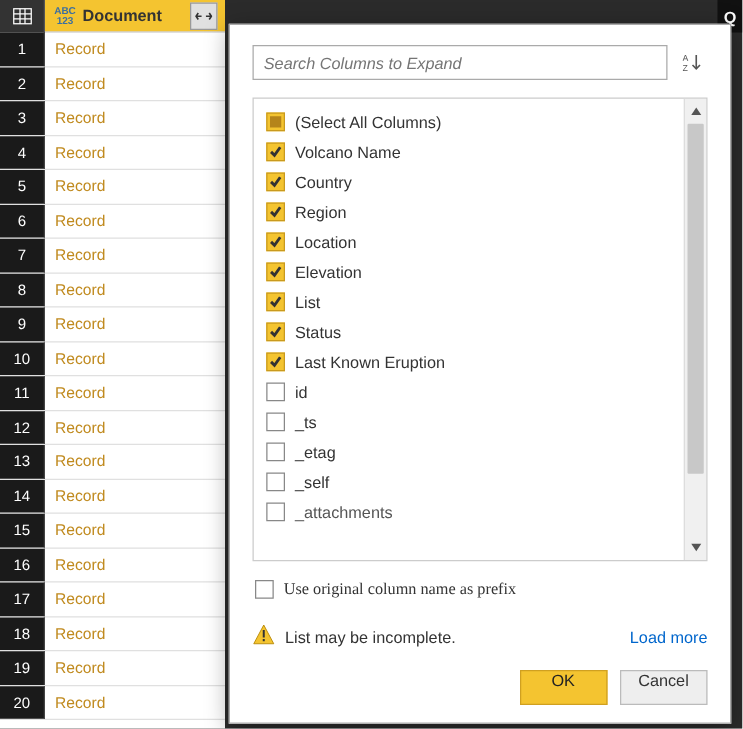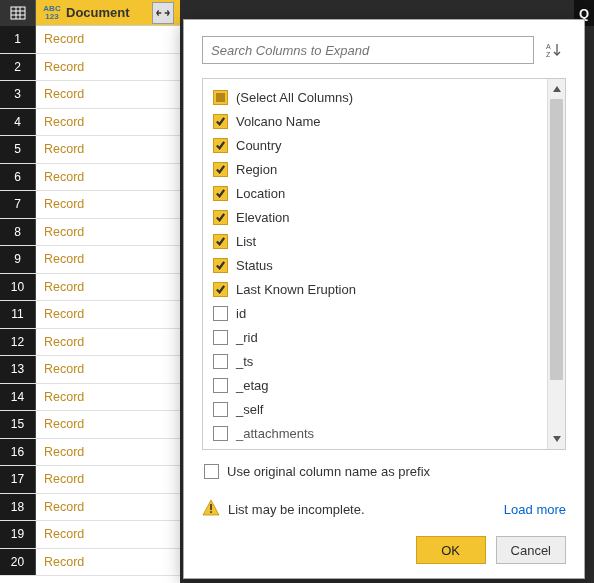--- a/index.html
+++ b/index.html
@@ -40,30 +40,30 @@
   .cb.partial::after { content:""; position:absolute; left:2px; right:2px; top:2px; bottom:2px; background:#b5841a; }
   .col-label { font-size:13px; color:#333; }
   .trunc { color:#555; }
 
   .list-scroll { width:18px; background:#f0f0f0; border-left:1px solid #ddd; display:flex; flex-direction:column; align-items:center; }
   .scroll-arrow { width:100%; height:20px; display:flex; align-items:center; justify-content:center; cursor:pointer; }
   .scroll-arrow svg { width:10px; height:10px; fill:#555; }
   .scroll-track { flex:1; width:100%; position:relative; }
   .scroll-thumb { position:absolute; left:2px; right:2px; top:0; height:85%; background:#c8c8c8; border-radius:1px; cursor:pointer; }
 
-  .prefix-row { display:flex; align-items:flex-end; gap:8px; margin-bottom:20px; padding-left:2px; }
+  .prefix-row { display:flex; align-items:flex-end; gap:8px; margin-bottom:20px; padding-left:2px;font-family:Liberation Serif, serif; }
   .prefix-label { font-size:13px; color:#333; }
 
   .warn-row { display:flex; align-items:center; gap:8px; margin-bottom:16px; }
   .warn-icon svg { width:18px; height:18px; }
   .warn-text { flex:1; font-size:13px; color:#333; }
   .link { color:#0066cc; cursor:pointer; font-size:13px; }
 
   .btn-row { display:flex; justify-content:flex-end; gap:10px; }
-  .btn { min-width:70px; height:28px; border:1px solid #bbb; background:#eee; display:flex; align-items:center; justify-content:center; font-size:13px; cursor:pointer; padding:0 14px; }
+  .btn { min-width:70px; height:28px; border:1px solid #bbb; background:#eee; display:flex; align-items:flex-start; justify-content:center; font-size:13px; cursor:pointer; padding:0 14px; }
   .btn.primary { background:#f4c430; border-color:#d0a020; color:#222; }
 </style>
 </head>
 <body>
 
 <div class="stage">
 
   <div class="grid">
     <div class="grid-header">
       <div class="corner-cell">
@@ -258,24 +258,20 @@
               </svg>
             </div>
             <span class="col-label">Last Known Eruption</span>
           </div>
           <div class="col-item">
             <div class="cb"></div>
             <span class="col-label">id</span>
           </div>
           <div class="col-item">
             <div class="cb"></div>
-            <span class="col-label">_rid</span>
-          </div>
-          <div class="col-item">
-            <div class="cb"></div>
             <span class="col-label">_ts</span>
           </div>
           <div class="col-item">
             <div class="cb"></div>
             <span class="col-label">_etag</span>
           </div>
           <div class="col-item">
             <div class="cb"></div>
             <span class="col-label">_self</span>
           </div>

